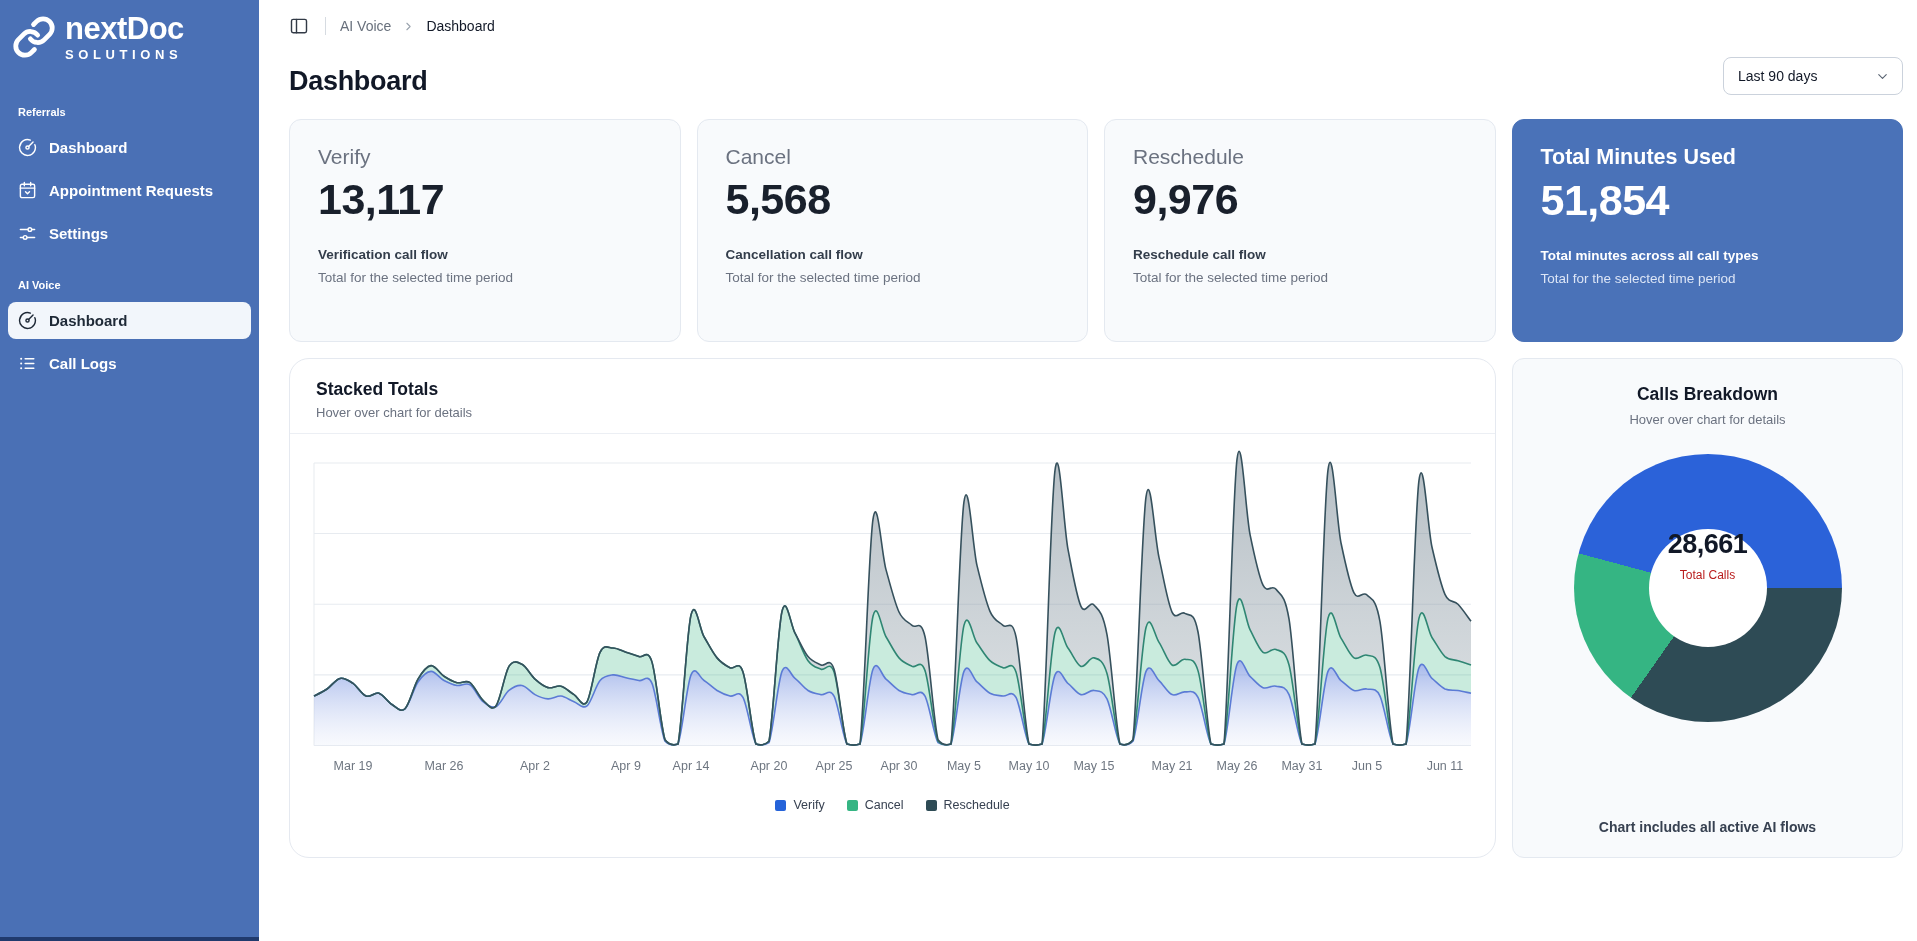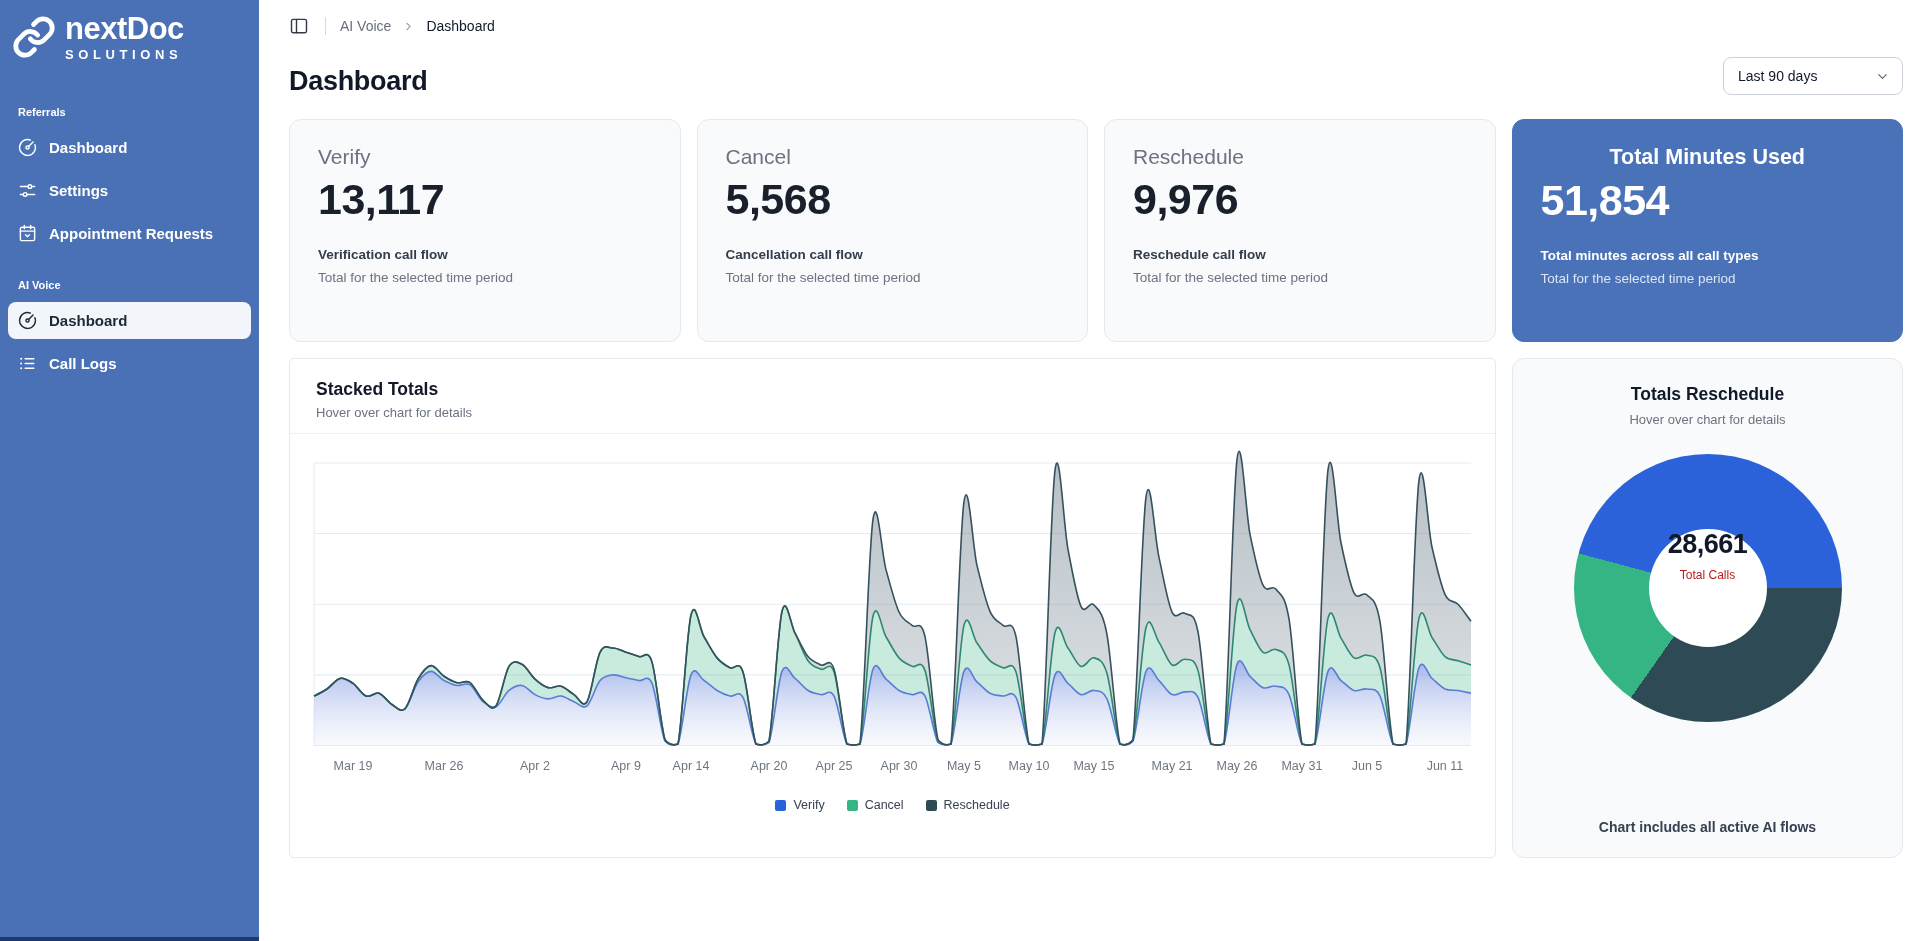--- a/index.html
+++ b/index.html
@@ -51,31 +51,31 @@
     font-size:14px; color:#111827; cursor:pointer; font-family:inherit; margin-bottom:2px;
   }
   .range-select svg { width:15px; height:15px; stroke:#5a6472; fill:none; stroke-width:1.8; stroke-linecap:round; stroke-linejoin:round; }
 
   
   .stats { display:grid; grid-template-columns:repeat(4,1fr); gap:16px; margin-top:22px; }
   .card { border-radius:12px; padding:25px 28px; height:223px; }
   .card.light { background:#f8fafc; border:1px solid #e4e9f0; }
   .card.primary { background:#4a72b8; border:1px solid #4a72b8; color:#fff; }
   .card-title { font-size:21px; color:#6b7280; font-weight:500; }
-  .primary .card-title { color:#fff; font-weight:700; font-size:21.5px;text-align:center; }
+  .primary .card-title { color:#fff; font-weight:700; font-size:21.5px; }
   .card-value { font-size:43px; font-weight:700; color:#19202c; margin-top:6px; letter-spacing:-0.5px; }
   .primary .card-value { color:#fff; }
   .card-sub { font-size:13.5px; font-weight:700; color:#333d4b; margin-top:23px; }
   .primary .card-sub { color:#fff; }
   .card-cap { font-size:13.5px; color:#6b7280; margin-top:8px; }
   .primary .card-cap { color:#dce5f6; }
 
   
   .charts { display:grid; grid-template-columns:1fr 391px; gap:16px; margin-top:16px; }
-  .chart-card { background:#fff; border:1px solid #e5e9f0; border-radius:5px; height:500px; display:flex; flex-direction:column; }
+  .chart-card { background:#fff; border:1px solid #e5e9f0; border-radius:20px; height:500px; display:flex; flex-direction:column; }
   .chart-head { padding:20px 26px 13px; border-bottom:1px solid #eceff4; }
   .chart-head h2 { margin:0; font-size:17.5px; font-weight:700; color:#111827; }
   .chart-head p { margin:5px 0 0; font-size:13px; color:#6b7280; }
   .chart-body { flex:1; padding:16px 22px 0; display:flex; flex-direction:column; }
   .plot { width:100%; height:336px; display:block; }
   .legend { display:flex; justify-content:center; align-items:center; gap:22px; padding:12px 0 14px; }
   .legend-item { display:flex; align-items:center; gap:7px; font-size:12.5px; color:#374151; cursor:pointer; }
   .legend-swatch { width:11px; height:11px; border-radius:2px; display:inline-block; }
 
   .breakdown-card {
@@ -116,33 +116,33 @@
     <a class="nav-item">
       <svg viewBox="0 0 24 24">
         <path d="M15.6 2.7a10 10 0 1 0 5.7 5.7"></path>
           <circle cx="12" cy="12" r="2"></circle>
           <path d="M13.4 10.6 19 5"></path>
       </svg>
       <span>Dashboard</span>
     </a>
     <a class="nav-item">
       <svg viewBox="0 0 24 24">
+        <rect x="3" y="4" width="18" height="17" rx="2"></rect>
+          <path d="M8 2v4M16 2v4M3 9h18"></path>
+          <path d="m9.5 13.5 2.5 2.5 2.5-2.5"></path>
+      </svg>
+      <span>Appointment Requests</span>
+    </a>
+    <a class="nav-item">
+      <svg viewBox="0 0 24 24">
         <path d="M3 7h18M3 17h18"></path>
           <circle cx="15" cy="7" r="2.3" fill="#4a70b5"></circle>
           <circle cx="9" cy="17" r="2.3" fill="#4a70b5"></circle>
       </svg>
       <span>Settings</span>
-    </a>
-    <a class="nav-item">
-      <svg viewBox="0 0 24 24">
-        <rect x="3" y="4" width="18" height="17" rx="2"></rect>
-          <path d="M8 2v4M16 2v4M3 9h18"></path>
-          <path d="m9.5 13.5 2.5 2.5 2.5-2.5"></path>
-      </svg>
-      <span>Appointment Requests</span>
     </a>
 
     <div class="sec-label">AI Voice</div>
 
     <a class="nav-item active">
       <svg viewBox="0 0 24 24">
         <path d="M15.6 2.7a10 10 0 1 0 5.7 5.7"></path>
           <circle cx="12" cy="12" r="2"></circle>
           <path d="M13.4 10.6 19 5"></path>
       </svg>
@@ -274,21 +274,21 @@
               </span>
               <span class="legend-item">
                 <span class="legend-swatch" style="background: rgb(46, 75, 85);"></span>
                 <span>Reschedule</span>
               </span>
             </div>
           </div>
         </section>
 
         <aside class="breakdown-card">
-          <h2>Totals Reschedule</h2>
+          <h2>Calls Breakdown</h2>
           <p class="sub">Hover over chart for details</p>
           <div class="donut" id="donut" style="background: conic-gradient(from -75deg, rgb(43, 98, 217) 0deg, rgb(43, 98, 217) 164.8deg, rgb(46, 75, 85) 164.8deg, rgb(46, 75, 85) 290.1deg, rgb(53, 181, 131) 290.1deg, rgb(53, 181, 131) 360deg);">
             <div class="donut-hole">
               <div class="donut-value">28,661</div>
               <div class="donut-label">Total Calls</div>
             </div>
           </div>
           <div class="bd-footer">Chart includes all active AI flows</div>
         </aside>
 

